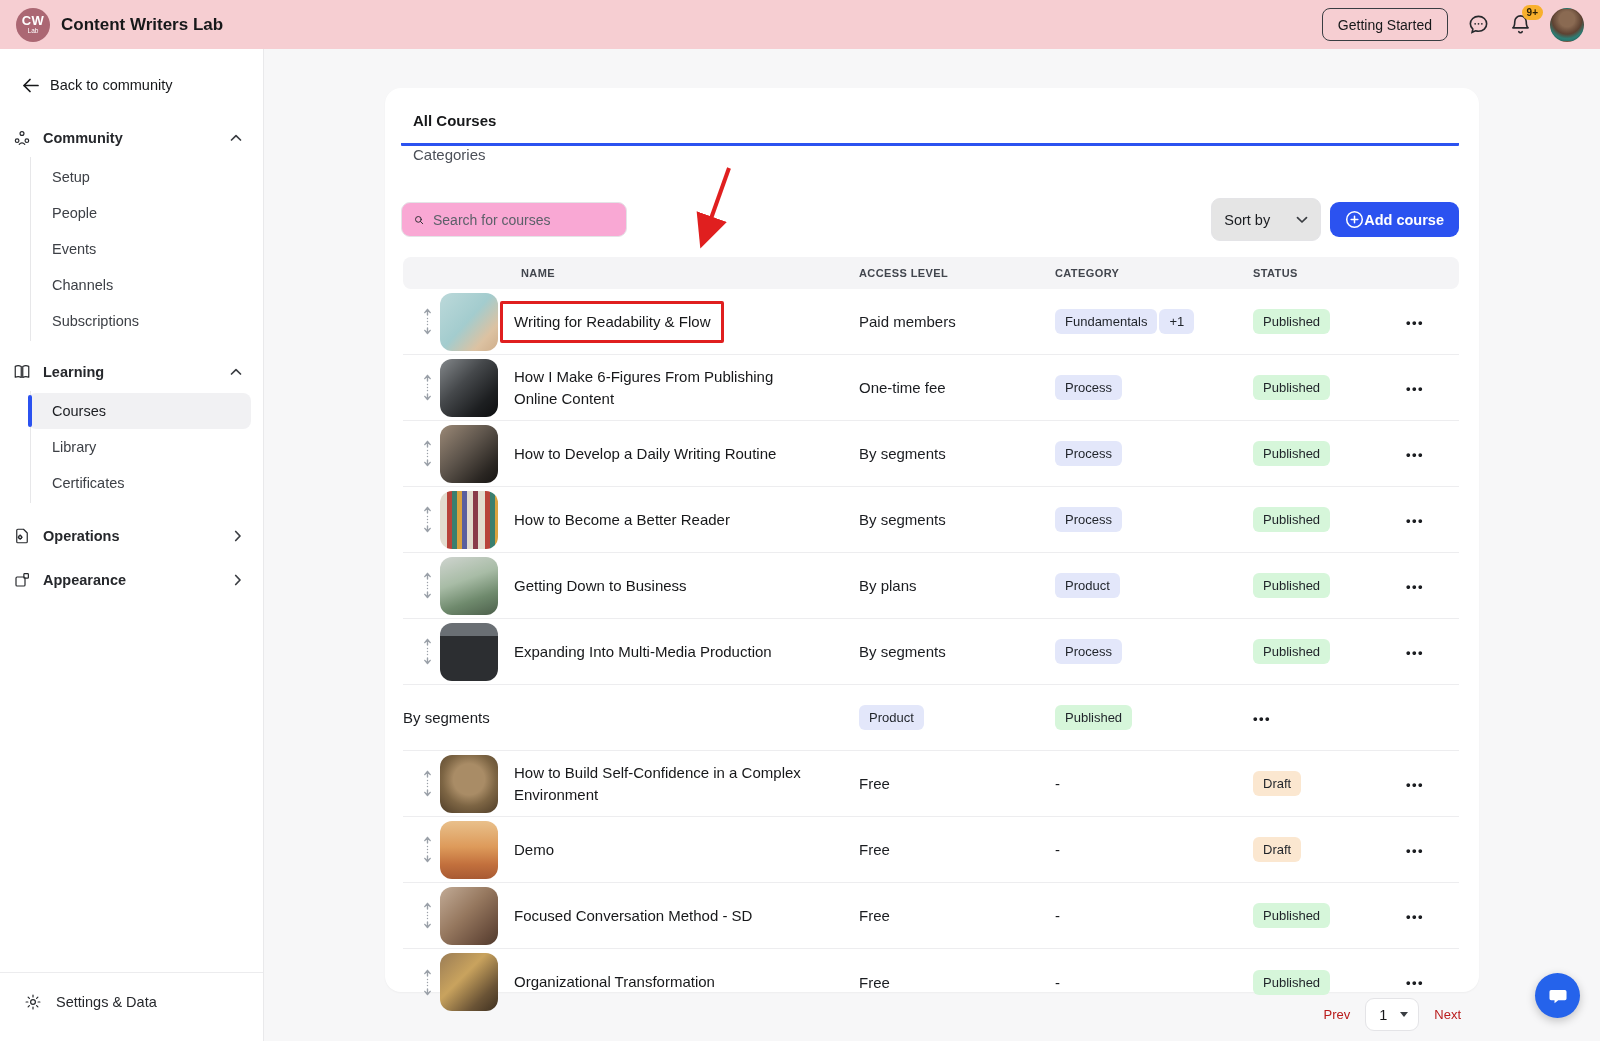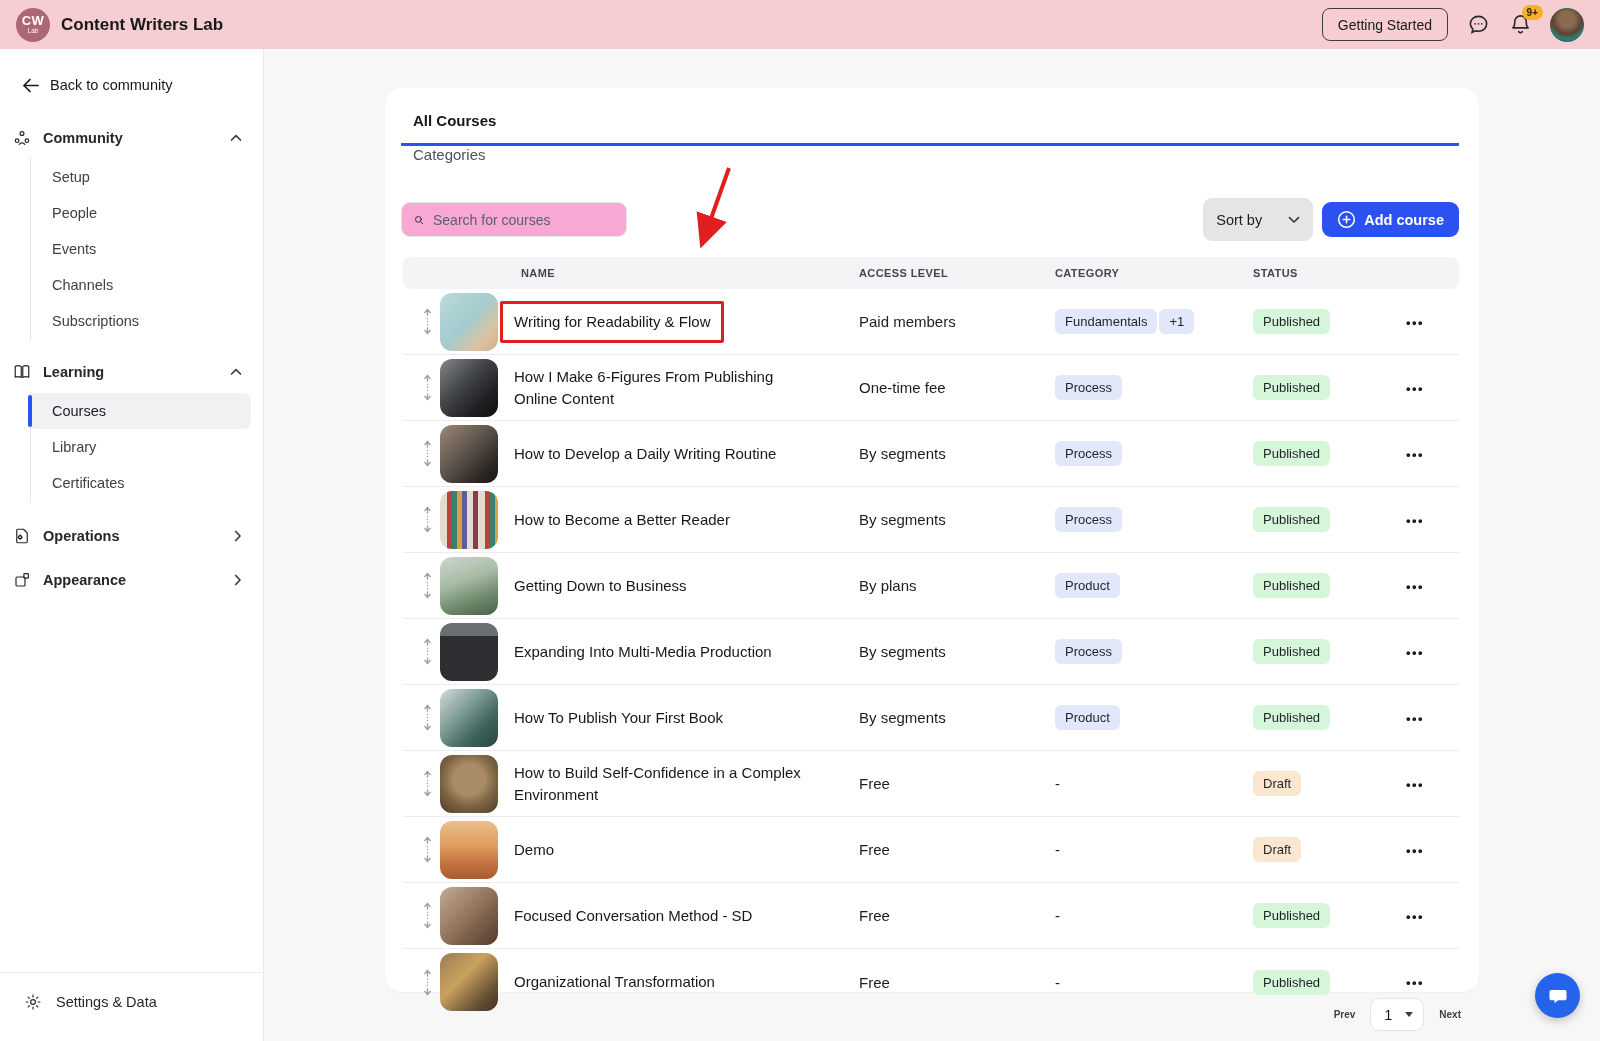--- a/index.html
+++ b/index.html
@@ -57,21 +57,21 @@
   .controls { display:flex; align-items:center; margin:18px 20px 0 16px; }
   .search-box { display:flex; align-items:center; gap:9px; width:226px; height:35px;
           border:1px solid #e4e4e7; border-radius:9px; padding:0 12px; background:#f9a8d4; }
   .search-box input { border:none; outline:none; flex:1; font-size:14px; color:#1b1d21;
           font-family:inherit; background:transparent; }
   .search-box input::placeholder { color:#5c6069; }
   .controls-right { margin-left:auto; display:flex; align-items:center; gap:9px; }
   .sortby { display:flex; align-items:center; justify-content:space-between; width:110px; height:43px;
           border:1px solid #e4e4e7; border-radius:9px; padding:0 12px; font-size:14.5px; color:#1b1d21;
           background:#e5e5e5; cursor:pointer; }
-  .add-course { display:flex; align-items:center; gap:8px; height:35px; padding:0 15px;
+  .add-course { display:flex; align-items:center; gap:0; height:35px; padding:0 15px;
           background:#2b52f0; color:#fff; border:none; border-radius:9px; font-size:14.5px;
           font-weight:bold; cursor:pointer; font-family:inherit; }
 
   
   .table { margin:16px 18px 0 18px; width:1056px; }
   .thead, .trow { display:grid; grid-template-columns:456px 196px 198px 153px 53px; align-items:center; }
   .thead { height:32px; background:#f4f4f6; border-radius:8px; font-size:11px; font-weight:bold;
           color:#42464e; letter-spacing:.4px; }
   .thead .h1 { padding-left:118px; }
   .trow { min-height:66px; border-bottom:1px solid #ededef; }
@@ -98,21 +98,21 @@
   .t-clapperboard { background:linear-gradient(180deg,#6a6f74 0 22%,#2c2e31 22% 100%),#2c2e31; }
   .t-open-book { background:linear-gradient(135deg,#d4dcda 0%,#7b9a93 40%,#40635d 70%,#274541 100%); }
   .t-lion { background:radial-gradient(circle at 50% 42%,#a98c66 0 35%,#7d6544 60%,#4e3c27 100%); }
   .t-flower-field { background:linear-gradient(180deg,#e9c08b 0%,#dd9a5a 45%,#c2703d 75%,#a85a33 100%); }
   .t-writing-desk { background:linear-gradient(135deg,#c2ab96 0%,#96785f 45%,#6b4f3e 80%,#503a2d 100%); }
   .t-brass-scale { background:linear-gradient(135deg,#9a7c55 0%,#c9a35e 40%,#6b5436 75%,#3e3020 100%); }
 
   
   .pagination { position:absolute; top:949px; left:121px; width:1076px; display:flex; justify-content:flex-end;
           align-items:center; gap:15px; }
-  .page-nav { font-size:10px; font-weight:700; color:#404040; cursor:default; }
+  .page-nav { font-size:13px; font-weight:400; color:#b91c1c; cursor:default; }
   .page-select { display:flex; align-items:center; justify-content:space-between; width:54px; height:33px;
           border:1px solid #e4e4e7; border-radius:9px; background:#fff; padding:0 10px 0 13px;
           font-size:14.5px; color:#17181a; cursor:pointer; }
   .caret-down { width:0; height:0; border-left:4.5px solid transparent; border-right:4.5px solid transparent;
           border-top:5.5px solid #3a3d42; }
 
   
   .annot-arrow { position:absolute; left:688px; top:162px; z-index:40; pointer-events:none; }
   .red-box { display:inline-block; border:3px solid #e01f1f; border-radius:2px; padding:7px 11px;
           margin-left:-14px; }
@@ -396,29 +396,20 @@
     <div class="cell">
               <span class="badges">
                 <span class="badge cat">Process</span>
               </span>
             </div>
     <div class="cell"><span class="badge status published">Published</span></div>
     <div class="cell"><span class="dots">•••</span></div>
   </div>
 
   <div class="trow">
-    <div class="cell main-cell">
-      <svg class="drag" width="13" height="27" viewBox="0 0 13 27" fill="none" stroke="#9aa0a8" stroke-width="1.4" stroke-linecap="round">
-        <path d="M6.5 1.5 3.8 4.6M6.5 1.5l2.7 3.1M6.5 2v5"></path>
-        <path d="M6.5 25.5 3.8 22.4M6.5 25.5l2.7-3.1M6.5 25v-5"></path>
-        <path d="M6.5 10.5v.1M6.5 13.5v.1M6.5 16.5v.1" stroke-dasharray="0.2 2.6"></path>
-      </svg>
-      <div class="thumb t-open-book"></div>
-      <div class="cname">How To Publish Your First Book</div>
-    </div>
     <div class="cell access">By segments</div>
     <div class="cell">
               <span class="badges">
                 <span class="badge cat">Product</span>
               </span>
             </div>
     <div class="cell"><span class="badge status published">Published</span></div>
     <div class="cell"><span class="dots">•••</span></div>
   </div>
 

